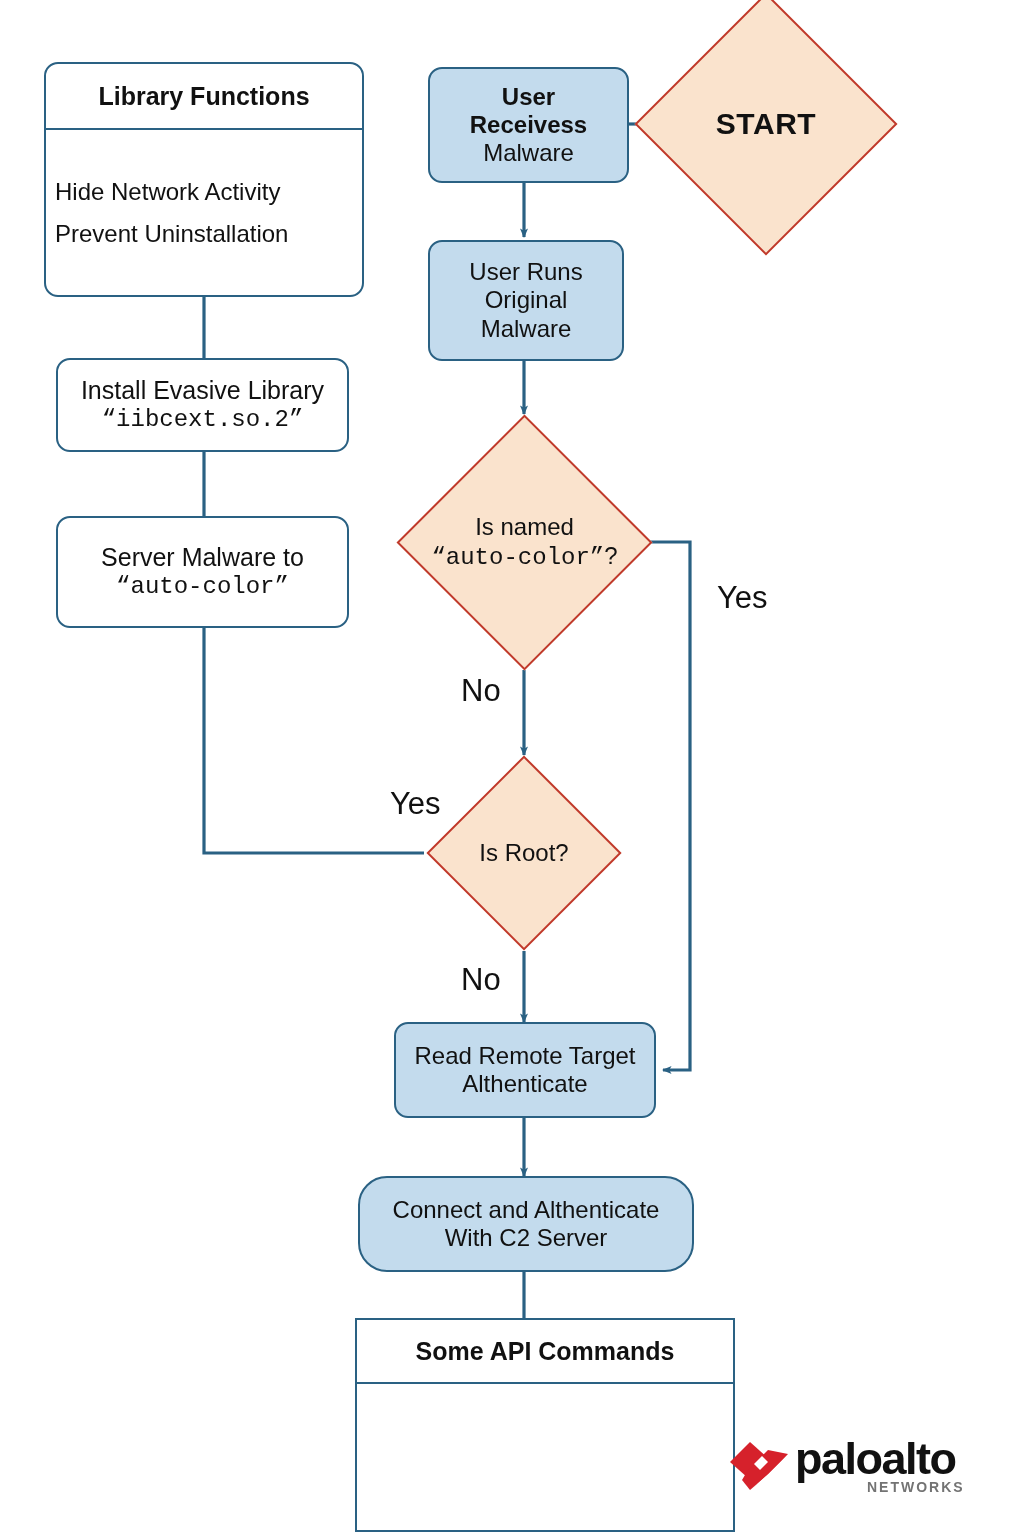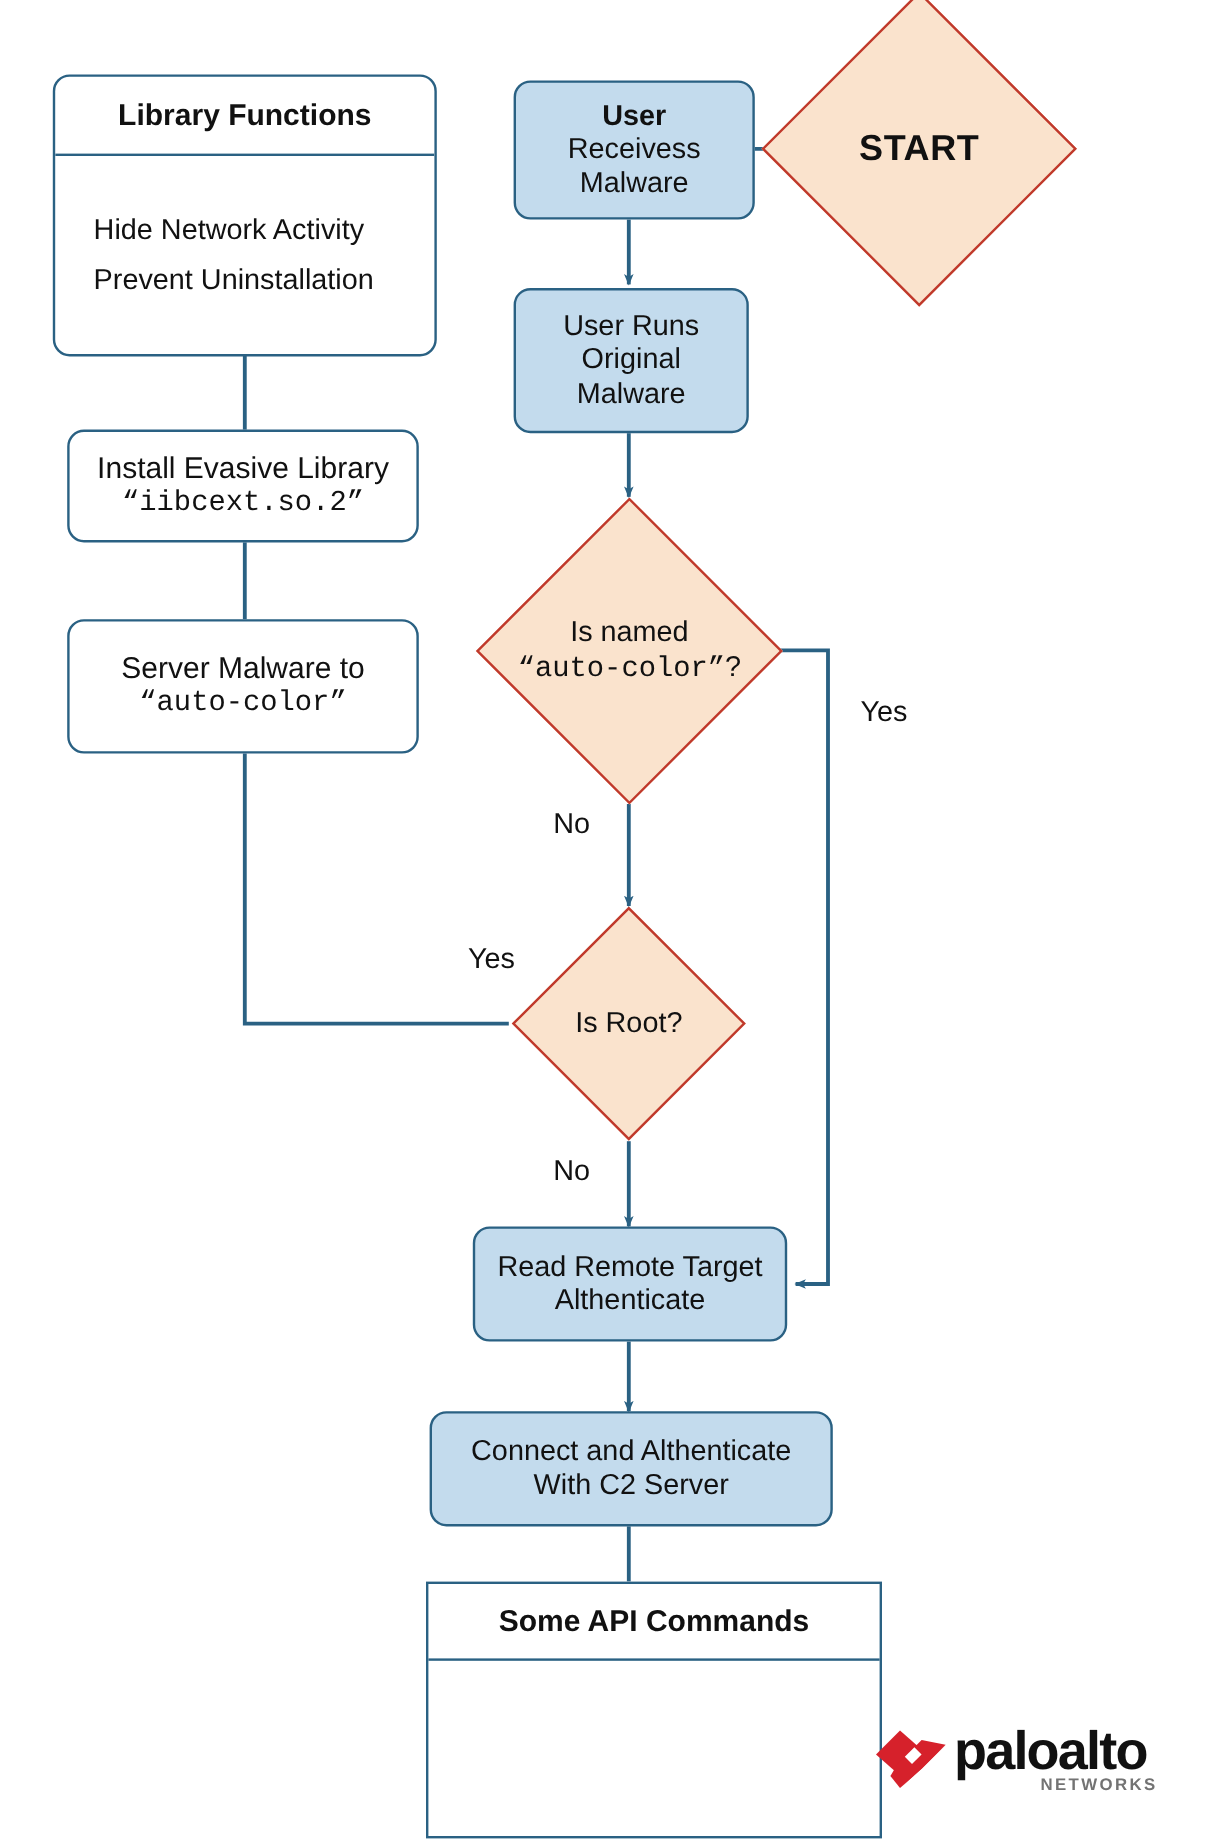--- a/index.html
+++ b/index.html
@@ -50,27 +50,27 @@
     border:2.5px solid #2a6183;display:flex;flex-direction:column;
   }
   .tablebox.rounded{border-radius:14px;overflow:hidden;}
   .tablebox .thead{
     border-bottom:2.5px solid #2a6183;
     display:flex;align-items:center;justify-content:center;
     font-weight:bold;font-size:25px;color:#111;
   }
   .tablebox .tbody{
     flex:1;display:flex;flex-direction:column;justify-content:center;
-    padding-left:32px;font-size:24px;color:#111;
+    padding-left:9px;font-size:24px;color:#111;
   }
   .tablebox .tbody .row{padding:7px 0;}
 
   
   .elabel{
-    position:absolute;font-size:24px;color:#111;white-space:nowrap;
+    position:absolute;font-size:31px;color:#111;white-space:nowrap;
   }
 
   
   .logo{position:absolute;left:728px;top:1434px;width:215px;height:70px;}
   .logo .wordmark{
     position:absolute;left:67px;top:2px;
     font-size:45px;font-weight:bold;letter-spacing:-1.5px;color:#111;
     font-family:"Liberation Sans","DejaVu Sans",sans-serif;line-height:1;
   }
   .logo .sub{
@@ -120,21 +120,21 @@
     <div class="thead" style="height:64px;">Library Functions</div>
     <div class="tbody">
       <div class="row">Hide Network Activity</div>
       <div class="row">Prevent Uninstallation</div>
     </div>
   </div>
 
   <div class="node proc" style="left:428px;top:67px;width:201px;height:116px;">
     <div>
       <div style="font-weight:bold;">User</div>
-      <div style="font-weight:normal;">Receivess</div>
+      <div style="font-weight:bold;">Receivess</div>
       <div>Malware</div>
     </div>
   </div>
 
   <div class="diamond start" style="left:673px;top:31px;width:186px;height:186px;">
     <div class="shape"></div>
     <div class="dlabel">START</div>
   </div>
 
   <div class="node proc" style="left:428px;top:240px;width:196px;height:121px;">
@@ -176,21 +176,21 @@
     <div class="dlabel">Is Root?</div>
   </div>
 
   <div class="node proc" style="left:394px;top:1022px;width:262px;height:96px;">
     <div>
       <div>Read Remote Target</div>
       <div>Althenticate</div>
     </div>
   </div>
 
-  <div class="node proc" style="left:358px;top:1176px;width:336px;height:96px;">
+  <div class="node proc" style="left:358px;top:1176px;width:336px;height:96px;border-radius:29px;">
     <div>
       <div>Connect and Althenticate</div>
       <div>With C2 Server</div>
     </div>
   </div>
 
   <div class="tablebox" style="left:355px;top:1318px;width:380px;height:214px;">
     <div class="thead" style="height:62px;">Some API Commands</div>
   </div>
 

